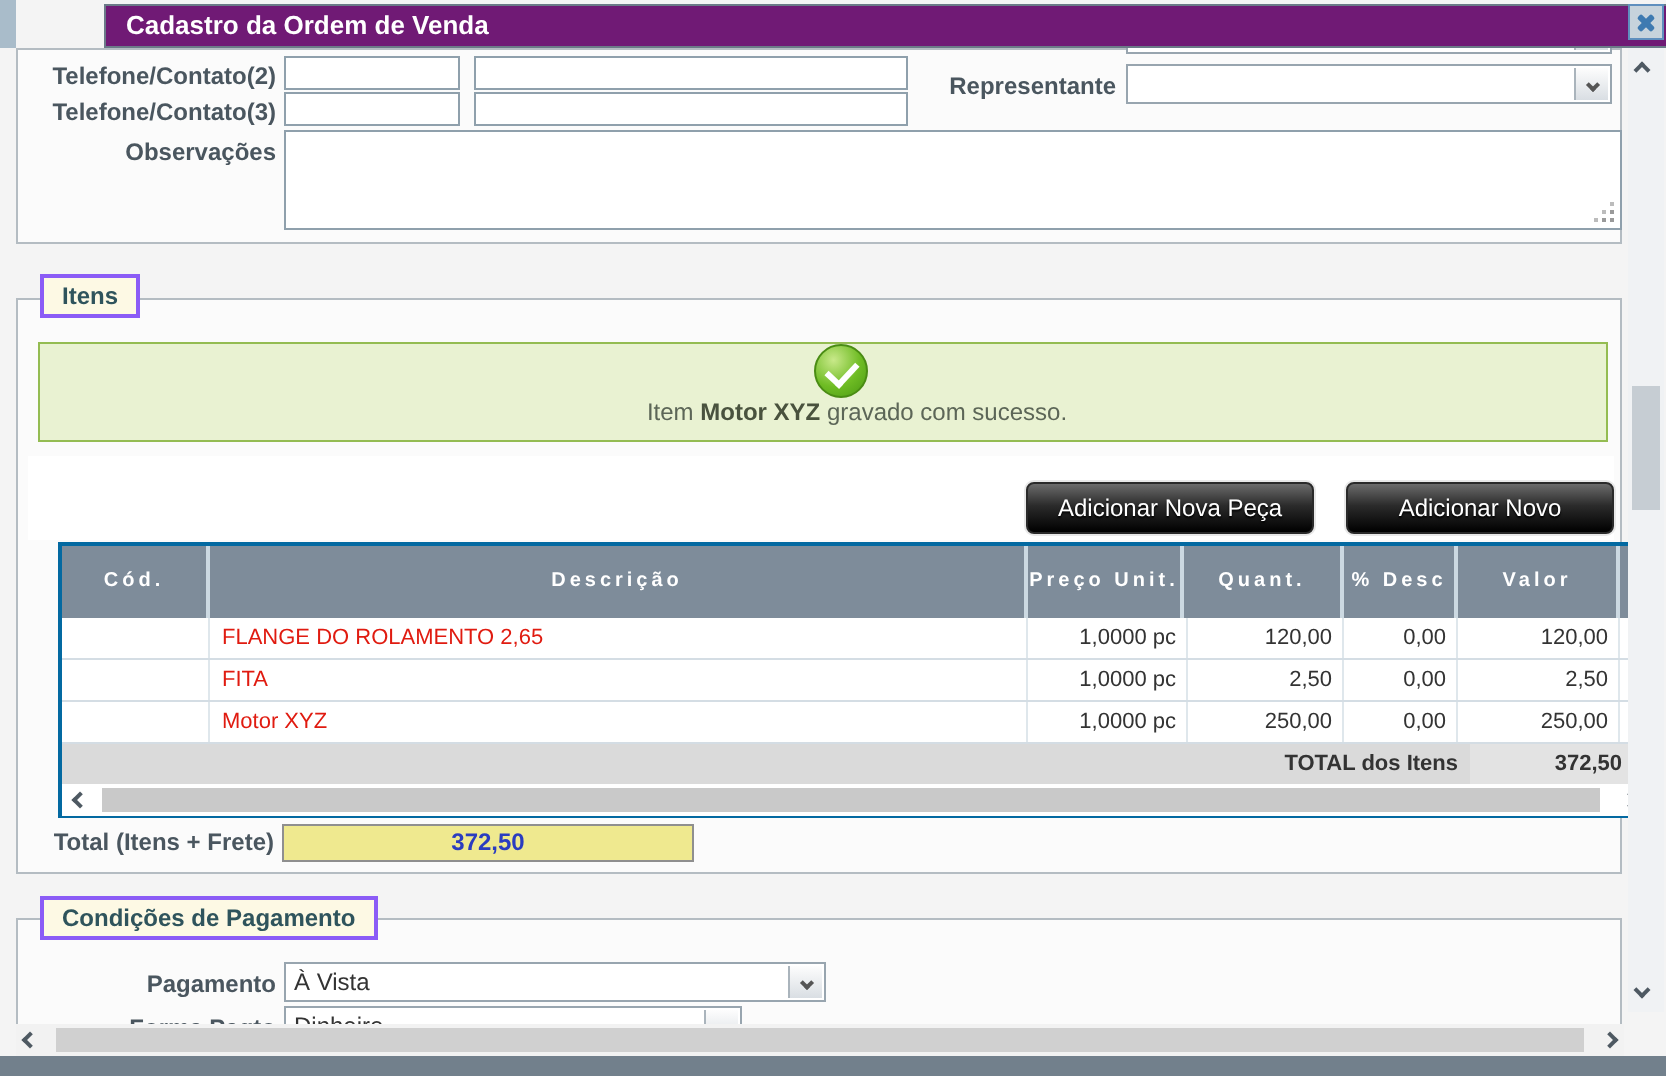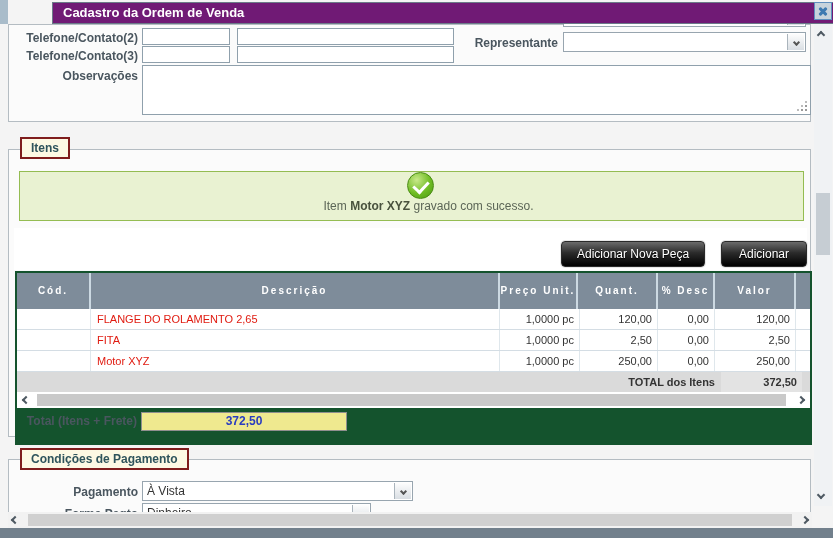--- a/index.html
+++ b/index.html
@@ -31,21 +31,21 @@
   .vscroll .arr.bot{bottom:8px;}
   .vscroll .thumb{position:absolute;left:2px;top:169px;width:14px;height:62px;background:#c6cdd3;}
   .hscroll{display:flex;align-items:center;height:16px;}
   .hscroll .thumb{flex:1;height:12px;background:#cbcbcb;}
   .outer-hscroll{position:absolute;left:8px;top:512px;width:804px;height:16px;background:#f2f2f2;
     z-index:20;padding:0 4px;}
   .outer-hscroll .thumb{margin:0 10px;background:#d0d0d0;}
 
   
   .panel{position:absolute;background:#fbfbfb;border:1px solid #b4bcc2;}
-  .legend{position:absolute;background:#fdf9e4;border:2px solid #7f1d1d;color:#2f545c;
+  .legend{position:absolute;background:#fdf9e4;border:2px solid #8b5cf6;color:#2f545c;
     font-weight:bold;font-size:12px;padding:2px 9px;z-index:4;}
 
   
   .lbl{position:absolute;color:#4a565f;font-weight:bold;font-size:12px;text-align:right;}
   .tinput{position:absolute;height:17px;border:1px solid #8fa0ac;background:#fff;font-size:12px;padding:0 3px;}
   .selbox{position:absolute;height:20px;border:1px solid #98a5af;background:#fff;font-size:12px;
     line-height:18px;padding:0 20px 0 4px;color:#333;}
   .selbox .arrbtn{position:absolute;right:1px;top:1px;bottom:1px;width:17px;
     background:linear-gradient(#fdfdfd,#d9dee3);border-left:1px solid #aab4bc;
     display:flex;align-items:center;justify-content:center;}
@@ -62,24 +62,24 @@
     border:1px solid #4a8c14;position:relative;}
   .okicon::after{content:"";position:absolute;left:8px;top:5px;width:7px;height:12px;
     border-right:3px solid #fff;border-bottom:3px solid #fff;transform:rotate(43deg);}
   .success .msg{margin-left:34px;font-size:12px;color:#5c6657;}
   .success .msg b{color:#49523e;}
 
   
   .btnrow{position:absolute;left:5px;top:78px;width:793px;height:42px;background:#fff;}
   .dbtn{position:absolute;top:13px;height:26px;padding:0 15px;color:#fff;font-size:12px;
     background:linear-gradient(#6b6b6b,#2b2b2b 45%,#000);border:1px solid #2a2a2a;border-radius:4px;
-    box-shadow:0 0 0 1px #e8e8e8;cursor:pointer;line-height:24px;text-shadow:0 1px 1px #000;margin-left:48px;}
-
-  
-  .twrap{position:absolute;left:6px;top:121px;width:797px;height:174px;background:#14532d;
+    box-shadow:0 0 0 1px #e8e8e8;cursor:pointer;line-height:24px;text-shadow:0 1px 1px #000;}
+
+  
+  .twrap{position:absolute;left:20px;top:121px;width:797px;height:138px;background:#0369a1;
     padding:2px;overflow:hidden;}
   .thead,.tr{display:flex;}
   .thead{height:36px;}
   .th{background:#7e8c9a;color:#fff;font-size:10px;font-weight:bold;letter-spacing:2px;
     display:flex;align-items:center;justify-content:center;text-align:center;
     border-right:2px solid #ccd9e2;line-height:1.45;}
   .tr{height:21px;background:#fff;border-bottom:1px solid #d4dde4;}
   .td{font-size:11px;color:#333;border-right:1px solid #dfe7ec;display:flex;align-items:center;}
   .td.red{color:#e01b10;padding-left:6px;text-align:center;}
   .td.num{justify-content:flex-end;padding-right:5px;}

